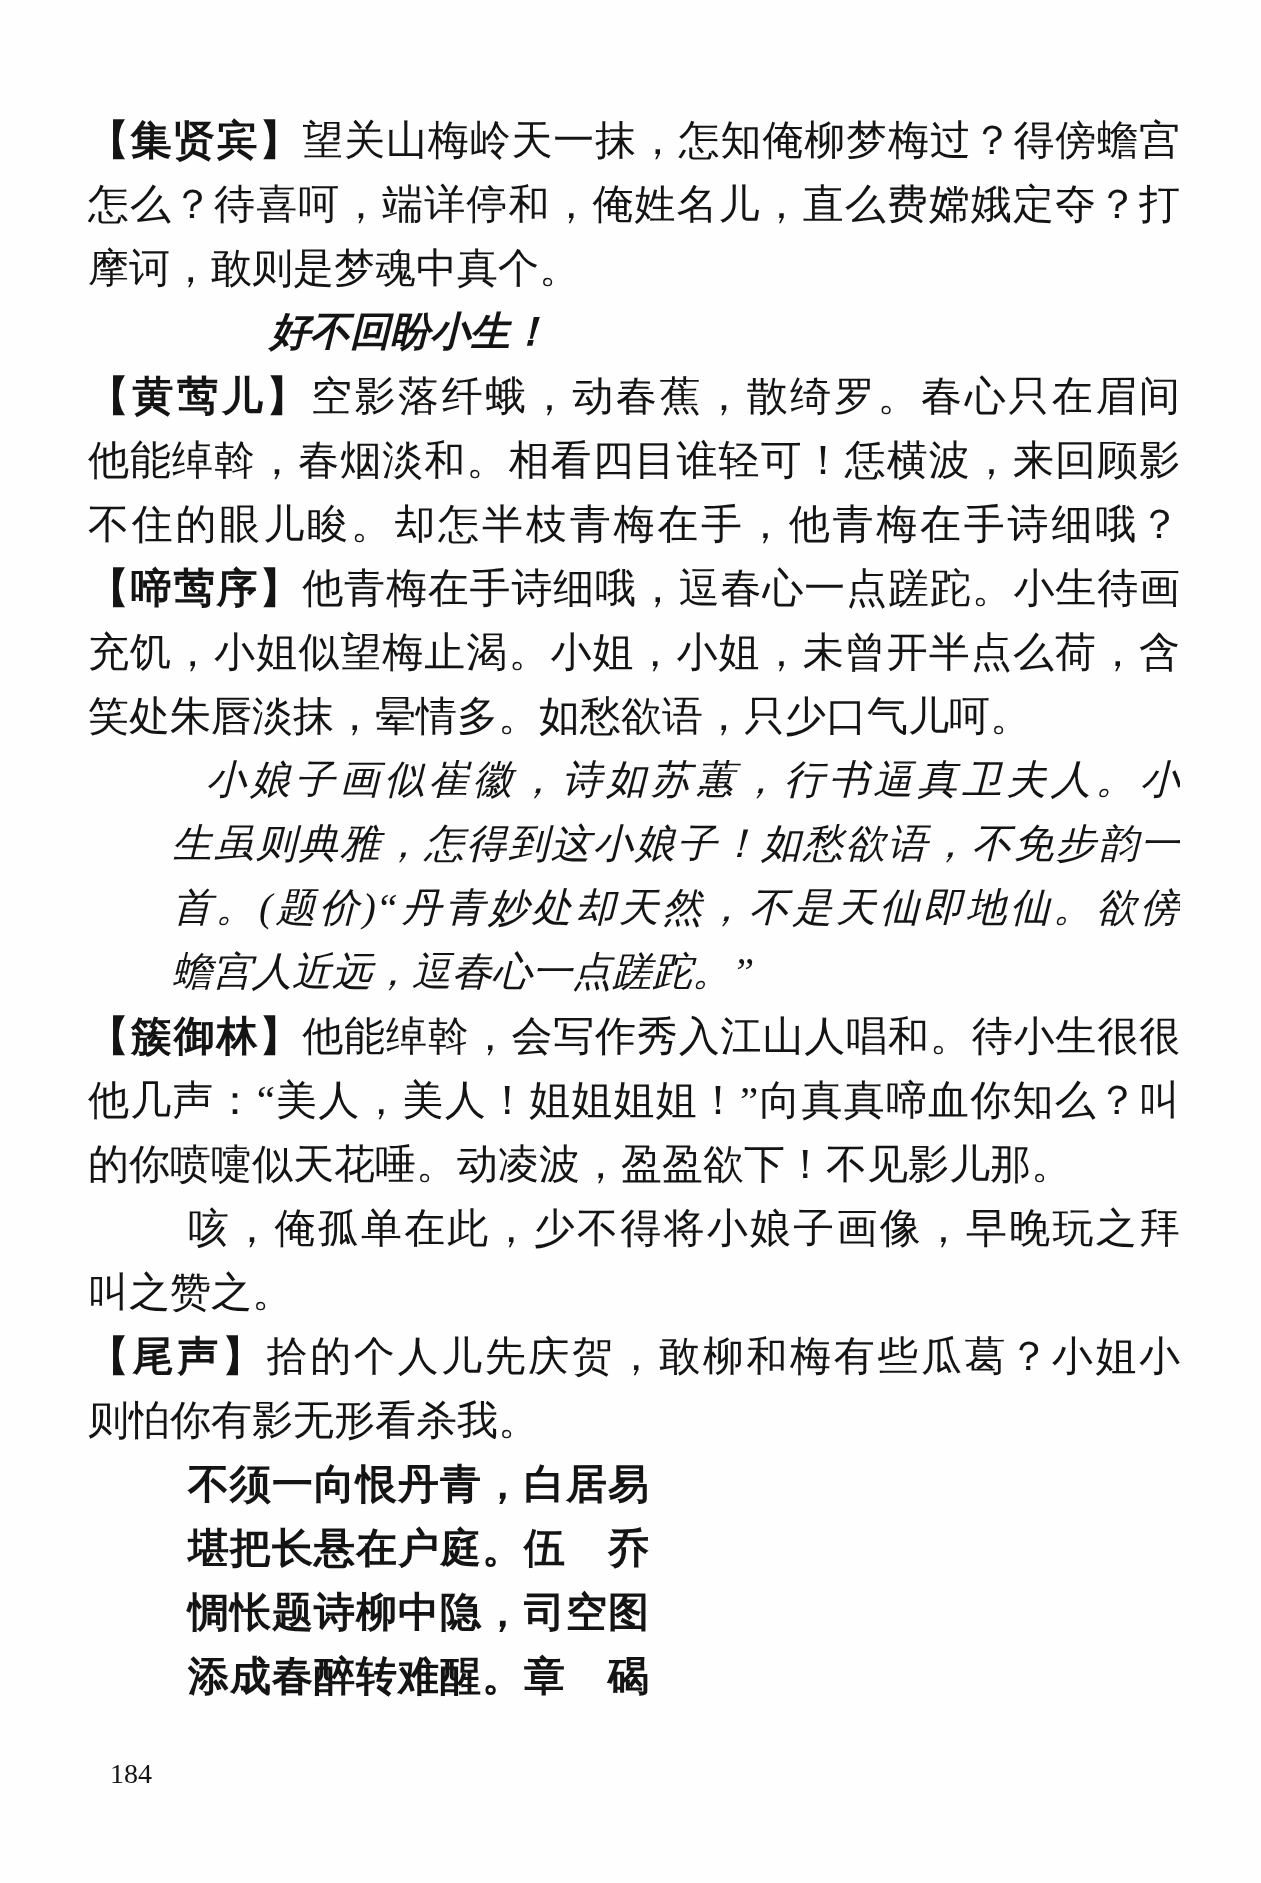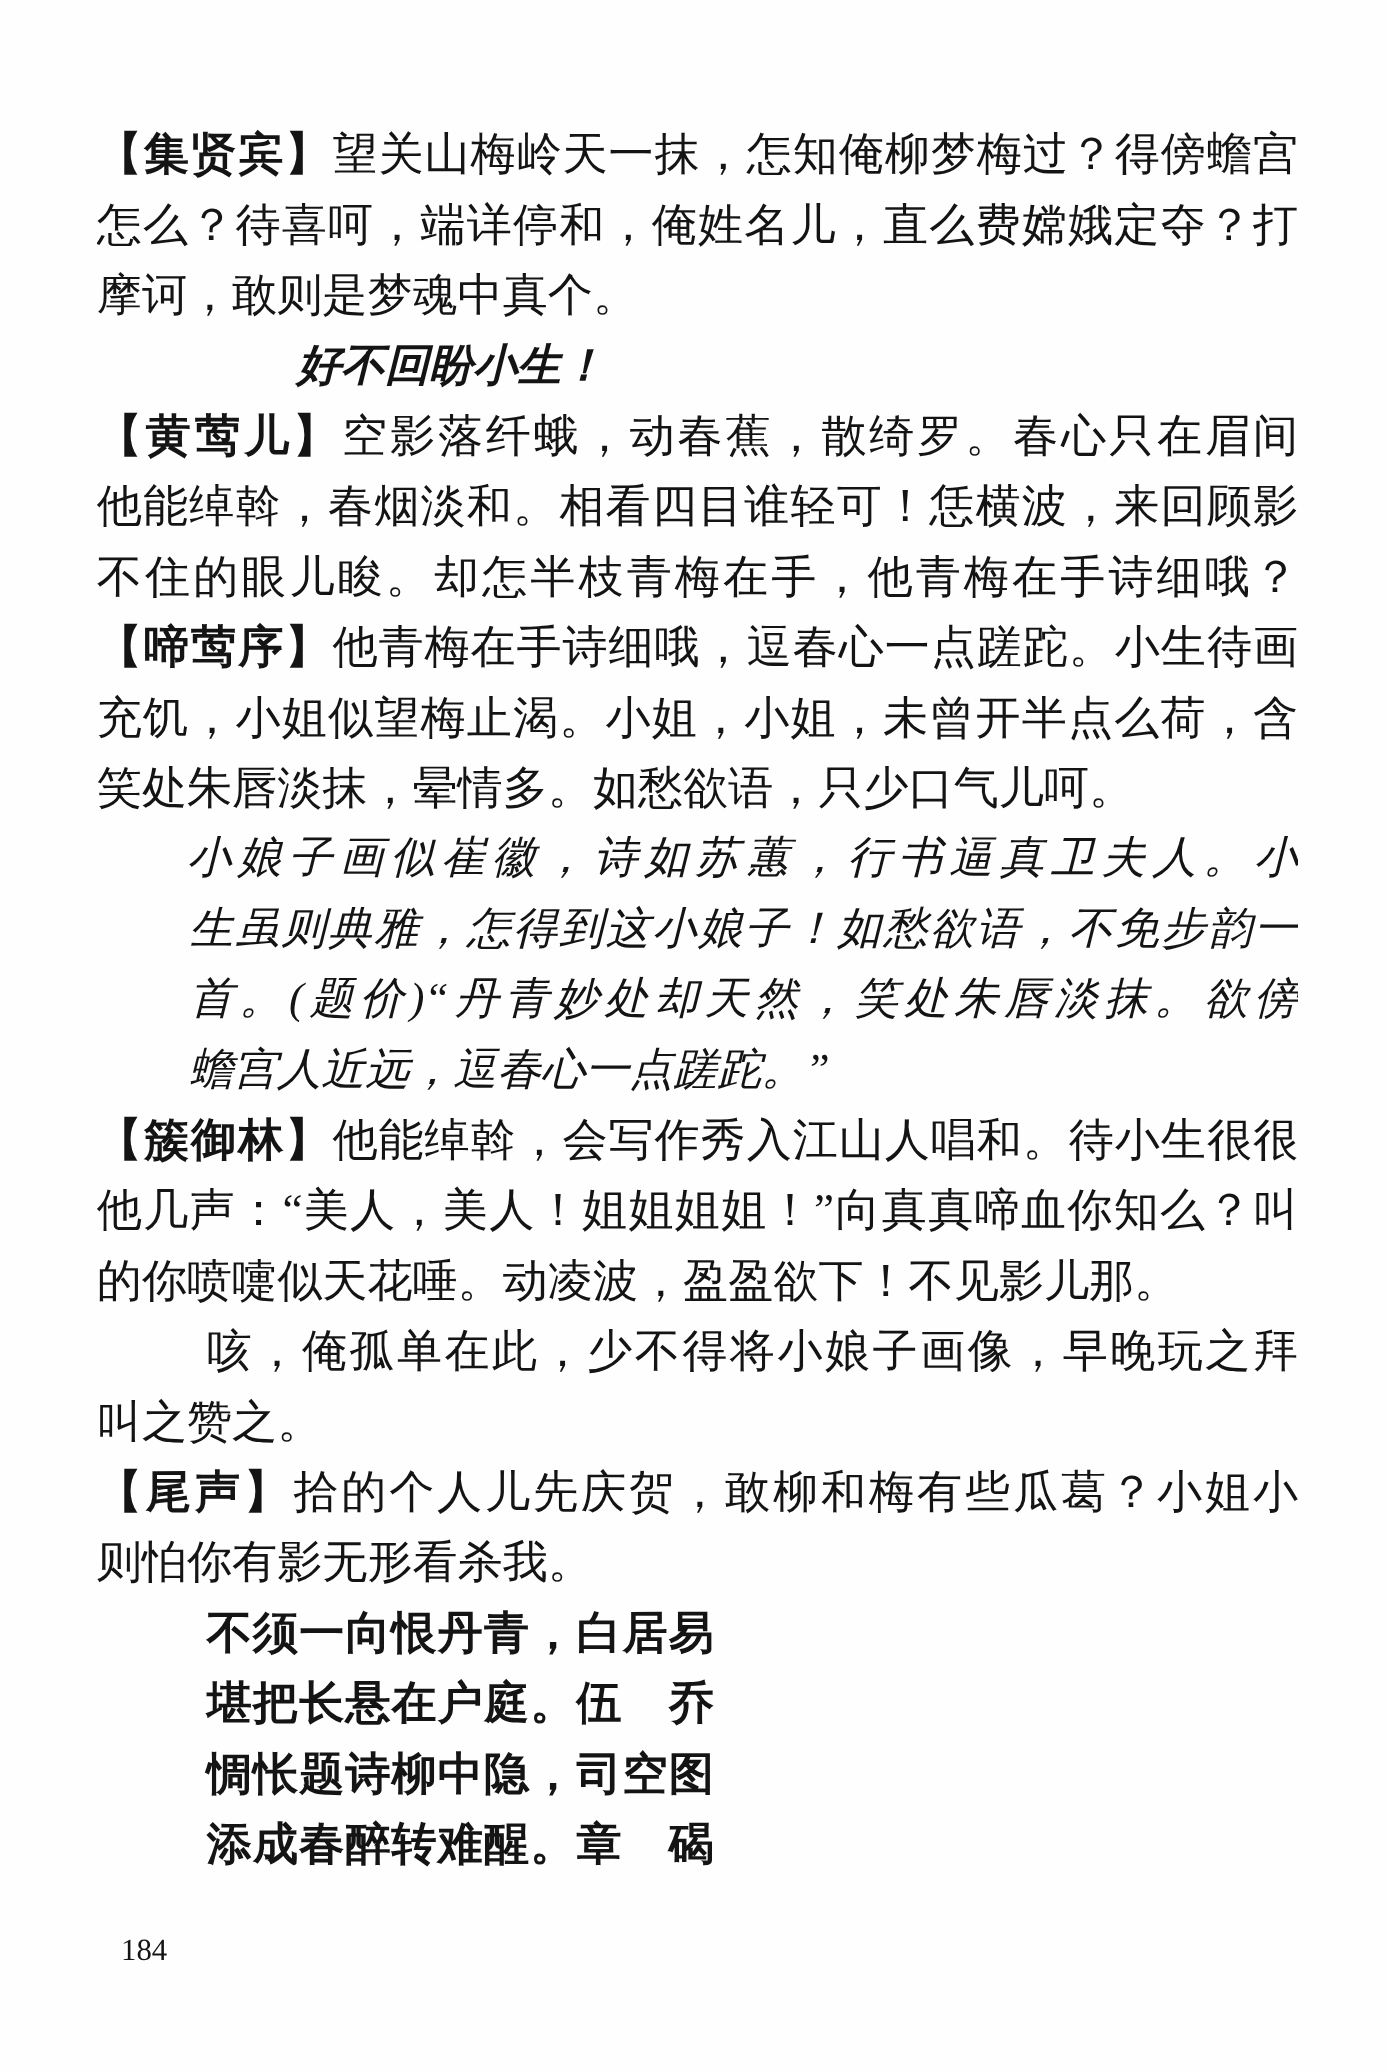--- a/index.html
+++ b/index.html
@@ -37,21 +37,21 @@
   .tune{
     font-weight:700;
     font-family:"Liberation Sans","DejaVu Sans",sans-serif;
     letter-spacing:1px;
   }
   .kaiti{
     font-style:italic;
     font-size:40px;
   }
   .ml-aside{margin-left:182px;font-weight:bold;}  
-  .ml-k1{margin-left:82px;}     
+  .ml-k1{margin-left:118px;}     
   .ml-k{margin-left:84px;}       
   .ml-2{margin-left:100px;}      
   .poem{margin-left:100px;letter-spacing:1px;font-weight:bold;}
   .pagenum{
     position:absolute;
     left:110px;
     top:1742px;
     height:64px;
     line-height:64px;
     font-size:28px;
@@ -80,21 +80,21 @@
     <div class="line j"><span class="tune">【啼莺序】</span><span>他青梅在手诗细哦，逗春心一点蹉跎。小生待画饼</span></div>
 
     <div class="line j"><span>充饥，小姐似望梅止渴。小姐，小姐，未曾开半点么荷，含</span></div>
 
     <div class="line"><span>笑处朱唇淡抹，晕情多。如愁欲语，只少口气儿呵。</span></div>
 
     <div class="line j kaiti ml-k1"><span>小娘子画似崔徽，诗如苏蕙，行书逼真卫夫人。小</span></div>
 
     <div class="line j kaiti ml-k"><span>生虽则典雅，怎得到这小娘子！如愁欲语，不免步韵一</span></div>
 
-    <div class="line j kaiti ml-k"><span>首。(题价)“丹青妙处却天然，笑处朱唇淡抹。欲傍</span></div>
+    <div class="line j kaiti ml-k"><span>首。(题价)“丹青妙处却天然，不是天仙即地仙。欲傍</span></div>
 
     <div class="line kaiti ml-k"><span>蟾宫人近远，逗春心一点蹉跎。”</span></div>
 
     <div class="line j"><span class="tune">【簇御林】</span><span>他能绰斡，会写作秀入江山人唱和。待小生很很叫</span></div>
 
     <div class="line j"><span>他几声：“美人，美人！姐姐姐姐！”向真真啼血你知么？叫</span></div>
 
     <div class="line"><span>的你喷嚏似天花唾。动凌波，盈盈欲下！不见影儿那。</span></div>
 
     <div class="line j ml-2"><span>咳，俺孤单在此，少不得将小娘子画像，早晚玩之拜之，</span></div>

